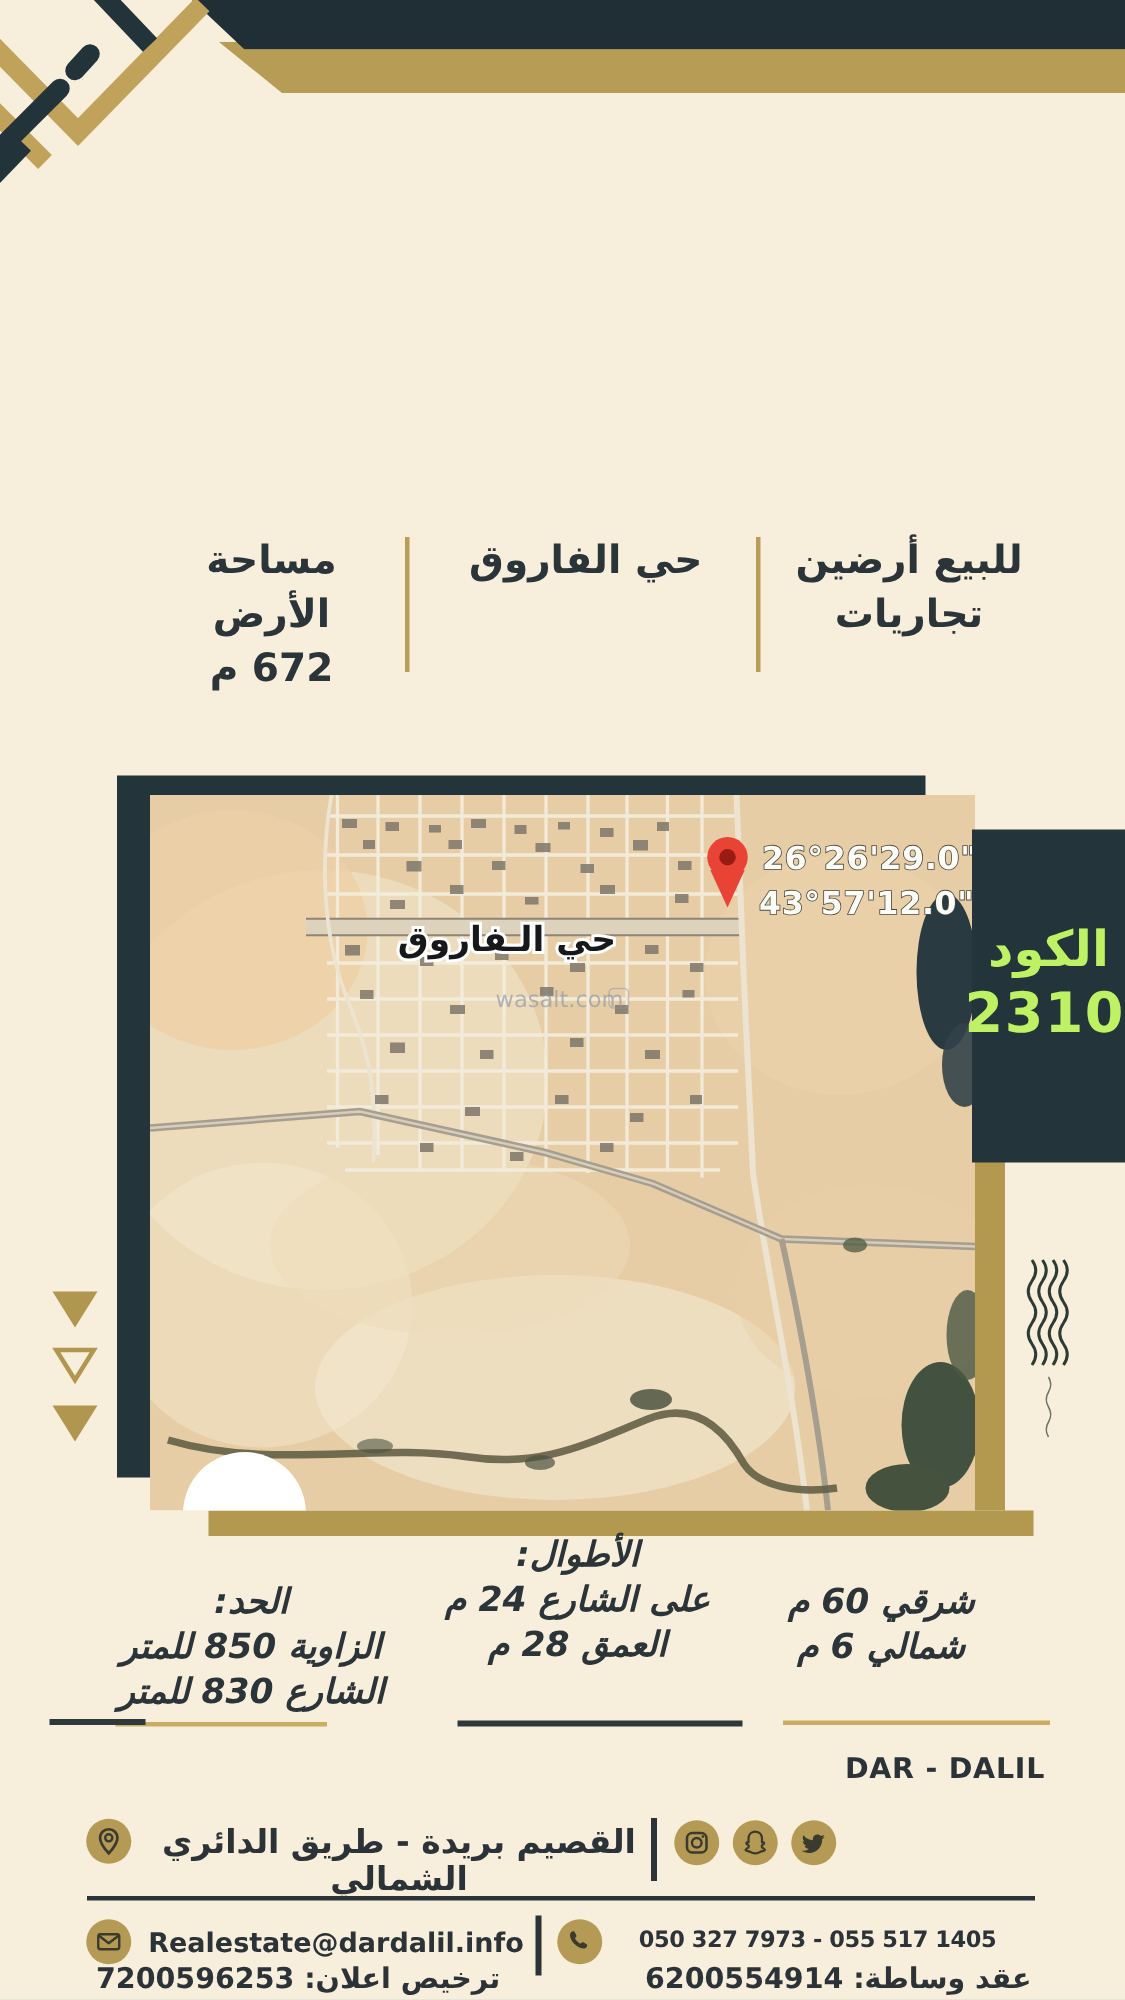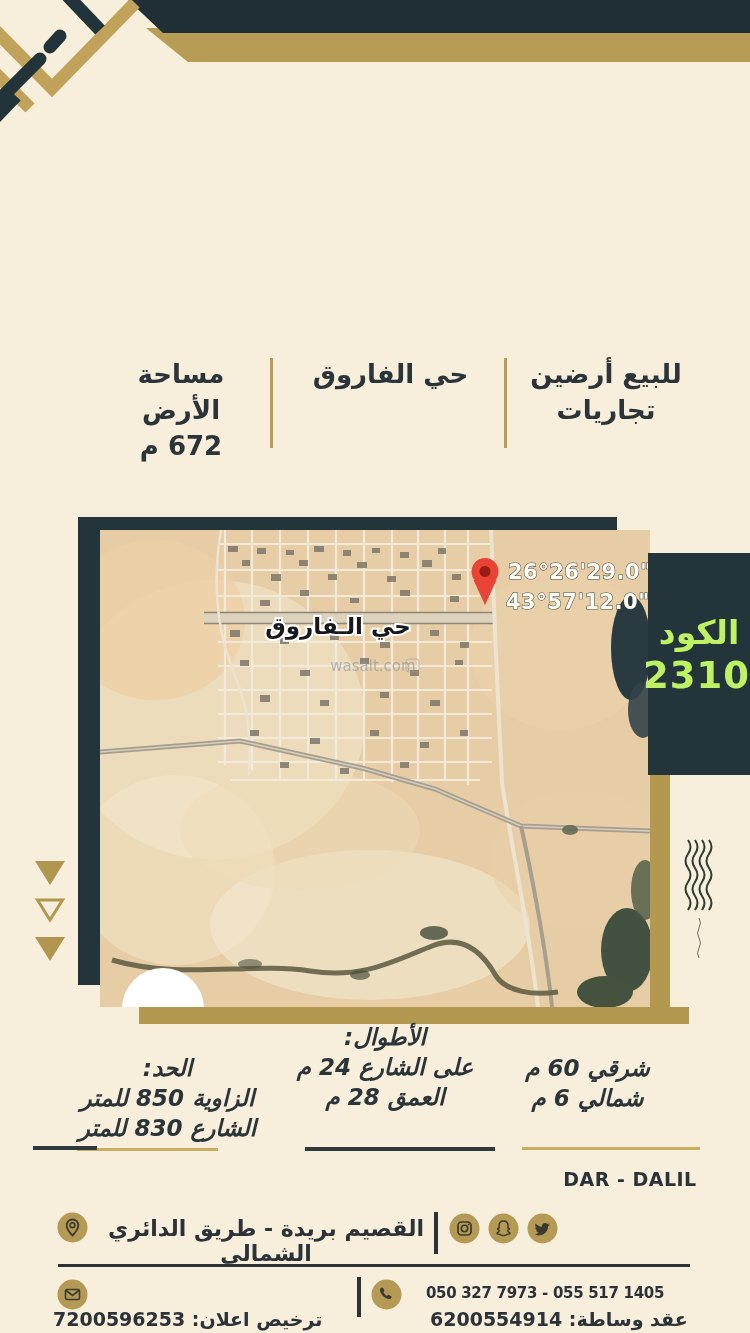--- a/index.html
+++ b/index.html
@@ -255,23 +255,24 @@
   </svg>
   <div class="abs f-text" style="left:563px;top:1168px;width:134px;font-size:19px;text-align:center;letter-spacing:0.5px;">DAR - DALIL</div>
 
   <div class="abs divider"></div>
 
   <svg class="abs icirc" style="left:57px;top:1279px;" viewBox="0 0 31 31">
     <circle cx="15.5" cy="15.5" r="15" fill="#b49a55"></circle>
     <rect x="8.5" y="10.5" width="14" height="10" rx="1.5" fill="none" stroke="#3a3a2e" stroke-width="1.6"></rect>
     <polyline points="9,11.5 15.5,16.5 22,11.5" fill="none" stroke="#3a3a2e" stroke-width="1.6"></polyline>
   </svg>
+  <div class="abs f-text" style="left:93px;top:1285px;width:262px;font-size:18px;text-align:center;">Realestate@dardalil.info</div>
   <div class="abs vbar" style="left:357px;top:1277px;height:40px;"></div>
   <svg class="abs icirc" style="left:371px;top:1279px;" viewBox="0 0 31 31">
     <circle cx="15.5" cy="15.5" r="15" fill="#b49a55"></circle>
     <path d="M11.2,8.5 C10.4,8.5 9.3,9.3 9.1,10.3 C8.8,11.9 9.6,14.6 12,17 C14.4,19.4 17.1,20.3 18.7,20 C19.7,19.8 20.5,18.7 20.5,17.9 C20.5,17.6 20.3,17.3 20,17.1 L17.9,15.9 C17.6,15.7 17.2,15.8 16.9,16 L15.9,16.9 C14.7,16.3 13,14.6 12.3,13.2 L13.1,12.2 C13.3,11.9 13.4,11.5 13.2,11.2 L12.1,9 C11.9,8.7 11.6,8.5 11.2,8.5 Z" fill="#3a3a2e"></path>
   </svg>
   <div class="abs f-text" style="left:400px;top:1284px;width:290px;font-size:15px;text-align:center;letter-spacing:-0.3px;">050 327 7973 - 055 517 1405</div>
 
   <div class="abs f-text ar" style="left:430px;top:1308px;width:260px;font-size:19px;text-align:left;">عقد وساطة: 6200554914</div>
-  <div class="abs f-text ar" style="left:53px;top:1308px;width:285px;font-size:19px;text-align:left;">ترخيص اعلان: 7200596253</div>
+  <div class="abs f-text ar" style="left:64px;top:1308px;width:285px;font-size:19px;text-align:left;">ترخيص اعلان: 7200596253</div>
 
 </div>
 
 </body></html>

